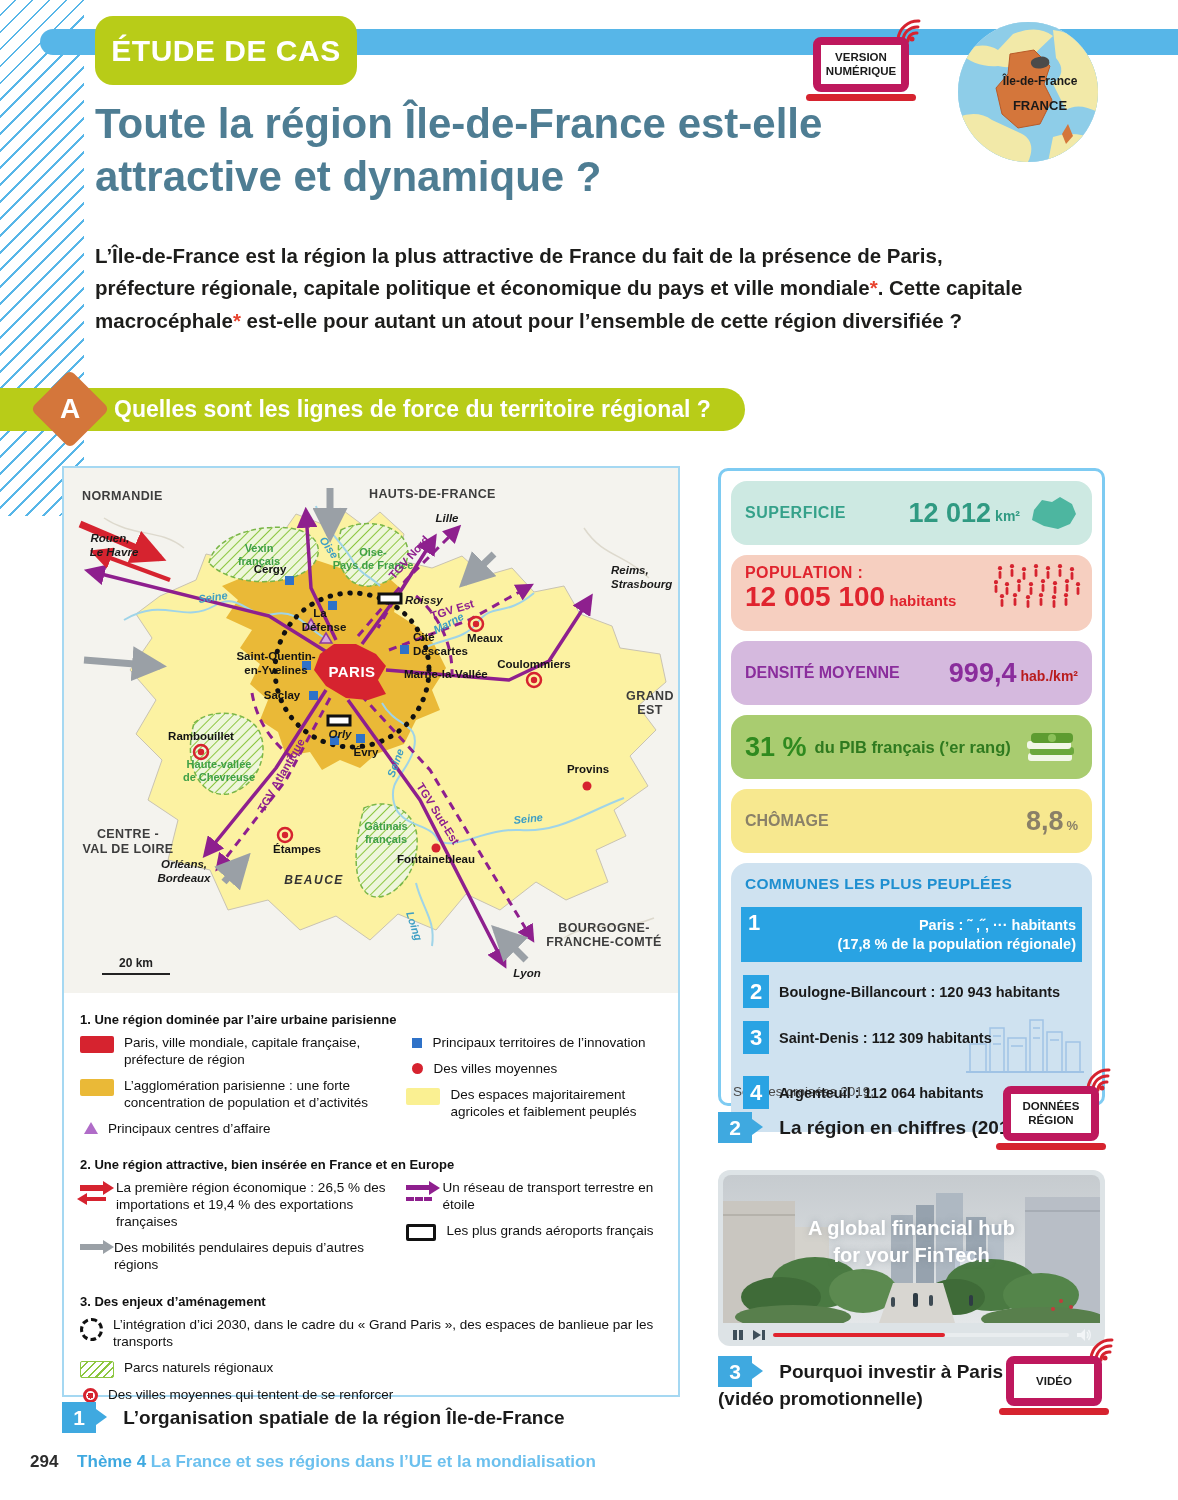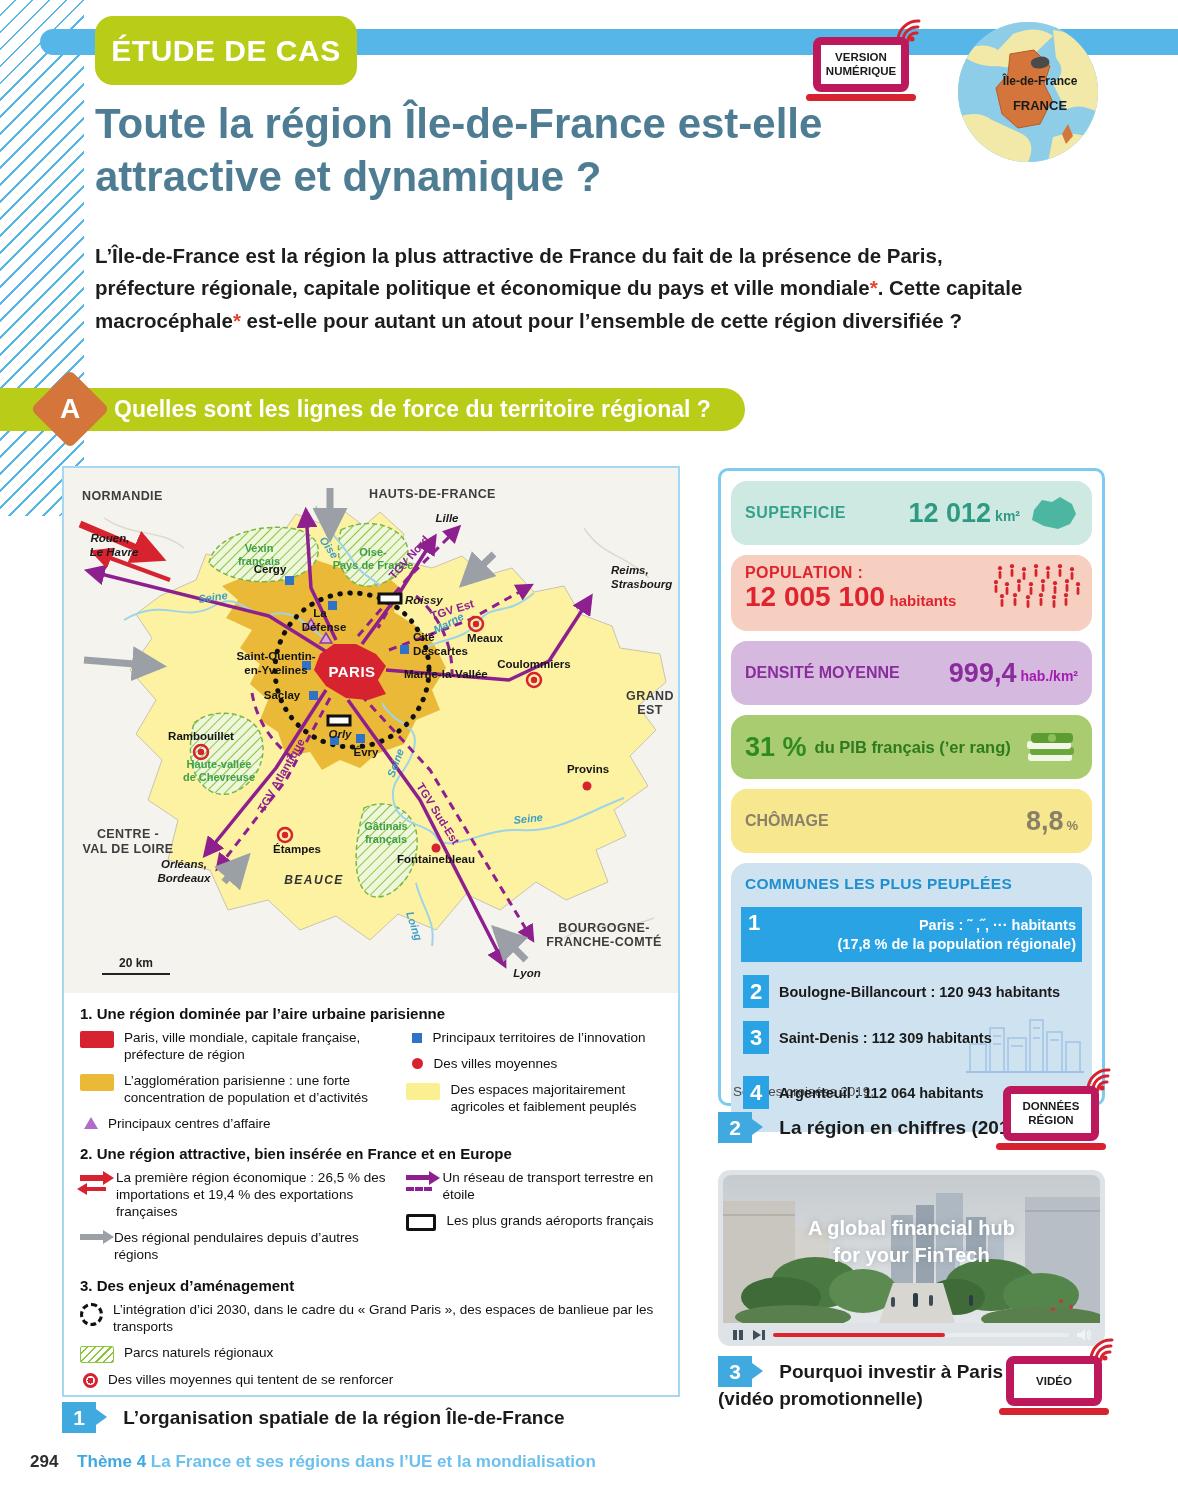--- a/index.html
+++ b/index.html
@@ -44,21 +44,21 @@
   .t-dest{font-size:11.5px;font-style:italic;font-weight:bold;fill:#1a1a1a;}
   .t-park{font-size:11px;font-weight:bold;fill:#3fa046;}
   .t-river{font-size:11px;font-weight:bold;font-style:italic;fill:#3f9fc4;}
   .t-tgv{font-size:11.5px;font-weight:bold;fill:#8e1f8e;}
   .t-paris{font-size:15px;font-weight:bold;fill:#ffffff;letter-spacing:.5px;}
   .t-beauce{font-size:12px;font-style:italic;fill:#333;letter-spacing:1.5px;font-weight:bold;}
   .t-scale{font-size:12px;font-weight:bold;fill:#222;}
 
   
   .legend{padding:8px 16px 6px 16px;color:#111;}
-  .legend h4{margin:4px 0 8px 0;font-size:15px;}
+  .legend h4{margin:11px 0 8px 0;font-size:13px;}
   .lcols{display:flex;gap:14px;}
   .lcol1{width:55%;}.lcol2{width:45%;}
   .litem{display:flex;align-items:flex-start;gap:10px;margin:0 0 9px 0;font-size:13.5px;line-height:1.25;}
   .licon{flex:0 0 auto;margin-top:1px;}
   .sw{width:34px;height:17px;border-radius:2px;}
   .sw.red{background:#d6232f;}
   .sw.gold{background:#eab937;}
   .sw.pale{background:#faf092;}
   .sw.hatch{background:repeating-linear-gradient(135deg,#ffffff 0 4px,#8cc63f 4px 5.5px);border:1px solid #8cc63f;width:32px;height:15px;}
   .tri{width:0;height:0;border-left:7px solid transparent;border-right:7px solid transparent;border-bottom:12px solid #b06cc8;margin-left:4px;}
@@ -93,21 +93,21 @@
   .c-sup .val{color:#2f9a82;font-weight:bold;font-size:27px;}
   .c-sup .unit{color:#2f9a82;font-weight:bold;font-size:14px;margin:6px 8px 0 4px;}
   .c-pop{background:#f6cfc0;height:58px;}
   .c-pop .lab{color:#e0242e;font-weight:bold;font-size:16px;letter-spacing:.4px;}
   .c-pop .val{color:#e0242e;font-weight:bold;font-size:28px;line-height:1.05;}
   .c-pop .unit{color:#e0242e;font-weight:bold;font-size:15px;}
   .c-pop .ppl{position:absolute;right:10px;top:9px;}
   .c-den{background:#d5b9de;height:46px;display:flex;align-items:center;}
   .c-den .lab{color:#8a2d9c;font-weight:bold;font-size:16px;flex:1;}
   .c-den .val{color:#8a2d9c;font-weight:bold;font-size:27px;}
-  .c-den .unit{color:#a21caf;font-weight:bold;font-size:14px;margin:6px 0 0 4px;}
+  .c-den .unit{color:#b91c1c;font-weight:bold;font-size:14px;margin:6px 0 0 4px;}
   .c-pib{background:#a9cc70;height:46px;display:flex;align-items:center;gap:8px;}
   .c-pib .val{color:#2f8a1f;font-weight:bold;font-size:27px;}
   .c-pib .txt{color:#2f7a1f;font-weight:bold;font-size:16.5px;flex:1;}
   .c-cho{background:#f7e88f;height:46px;display:flex;align-items:center;}
   .c-cho .lab{color:#8a8168;font-weight:bold;font-size:16px;flex:1;}
   .c-cho .val{color:#8a8068;font-weight:bold;font-size:27px;}
   .c-cho .unit{color:#8a8068;font-weight:bold;font-size:13px;margin:8px 0 0 3px;}
   .c-com{background:#cfe2f0;padding:10px 12px;min-height:238px;}
   .c-com .ctitle{color:#1f8fd0;font-weight:bold;font-size:15.5px;letter-spacing:.3px;margin:2px 0 14px 2px;}
   .comrow{display:flex;align-items:center;gap:10px;margin-bottom:13px;position:relative;z-index:1;}
@@ -426,21 +426,21 @@
         <div class="lcol1">
           <div class="litem">
             <span class="licon iconstack">
                 <span class="arr"></span>
                 <span class="arr back"></span>
               </span>
             <span>La première région économique : 26,5 % des importations et 19,4 % des exportations françaises</span>
             </div>
           <div class="litem">
               <span class="licon arr gray"></span>
-              <span>Des régional pendulaires depuis d’autres régions</span>
+              <span>Des mobilités pendulaires depuis d’autres régions</span>
             </div>
         </div>
         <div class="lcol2">
           <div class="litem">
             <span class="licon iconstack">
                 <span class="arr purple"></span>
                 <span class="dashline"></span>
               </span>
             <span>Un réseau de transport terrestre en étoile</span>
             </div>

